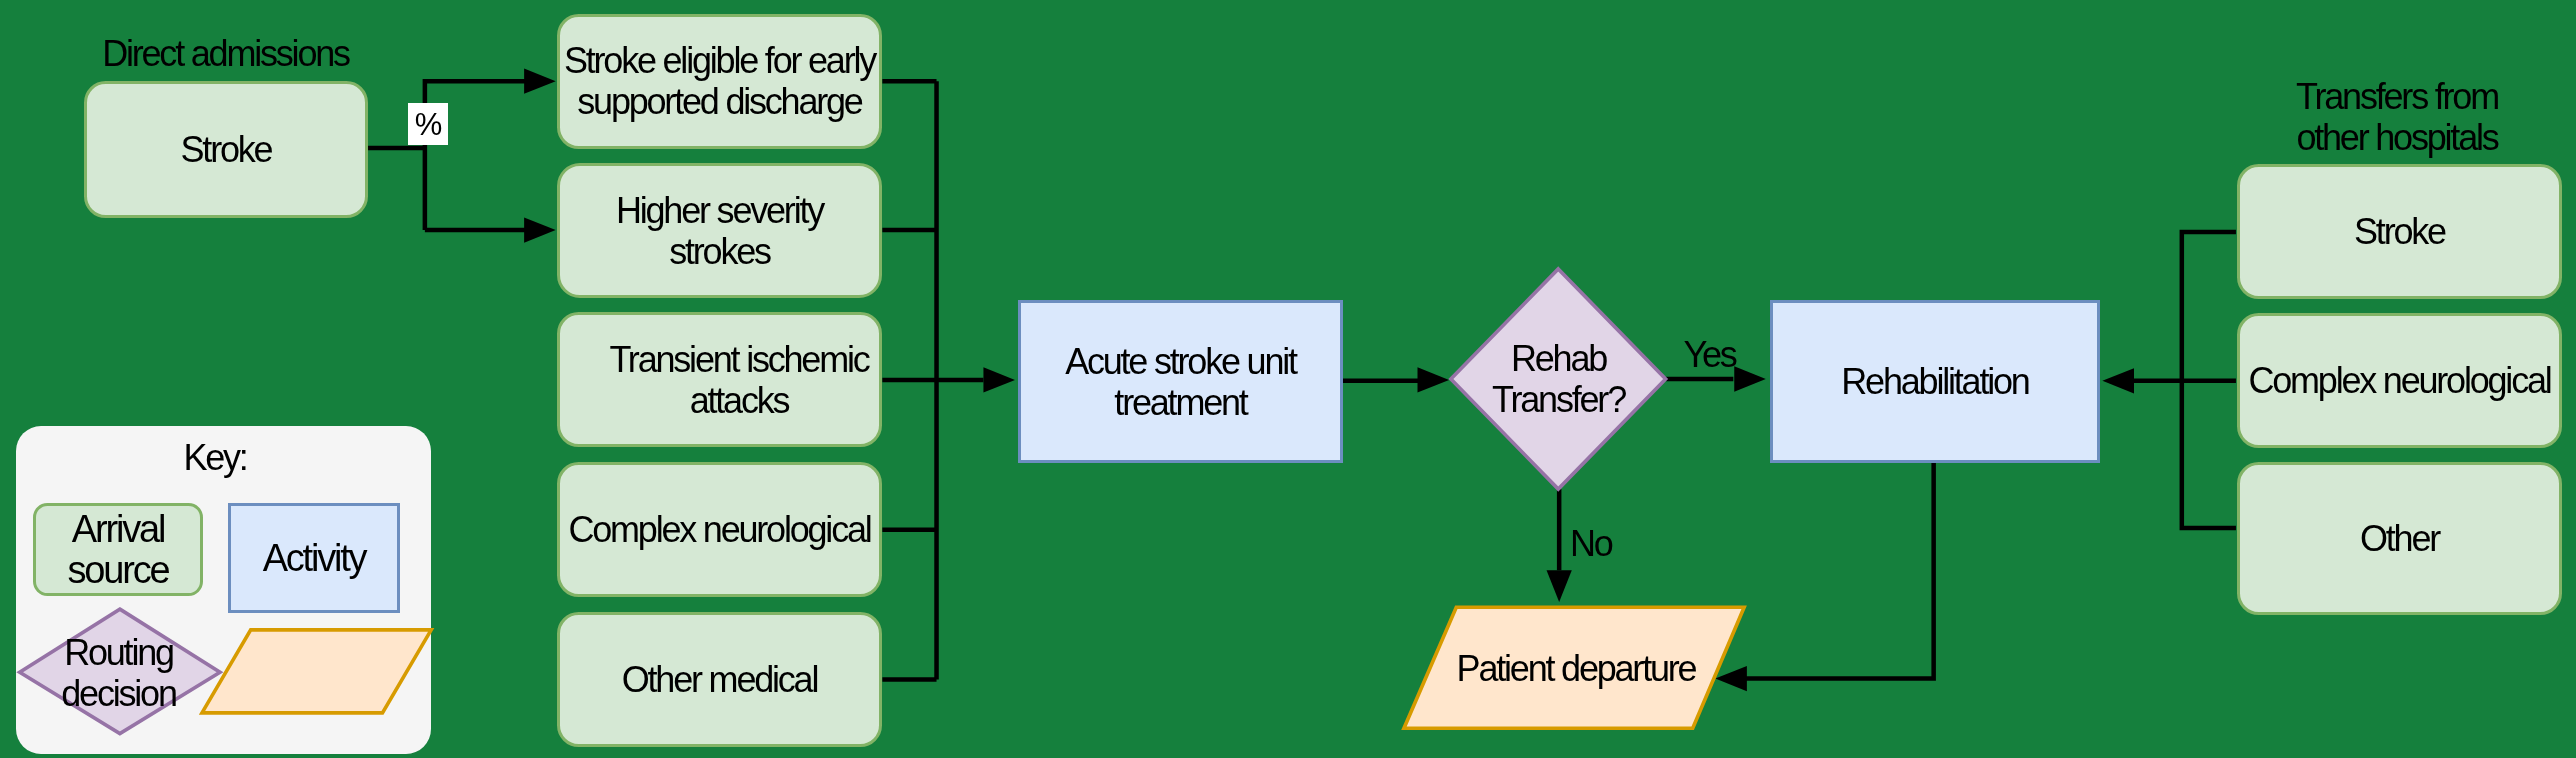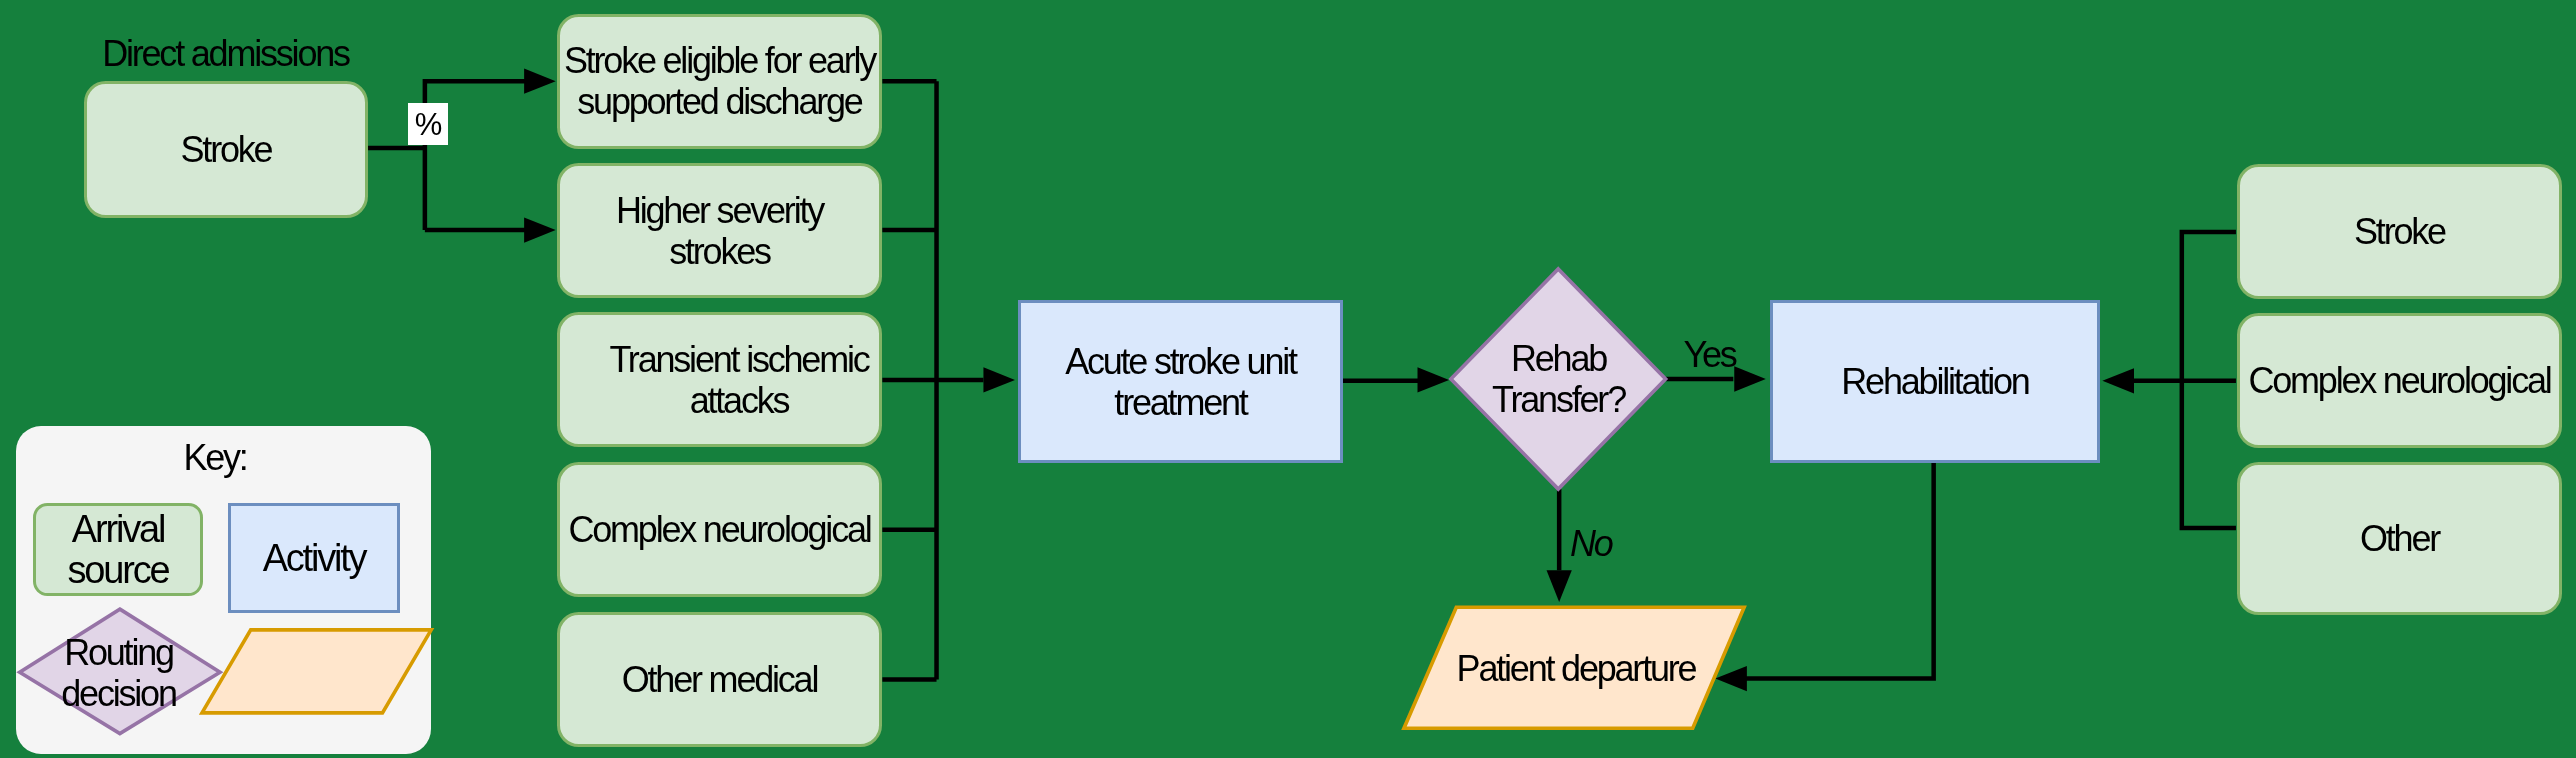--- a/index.html
+++ b/index.html
@@ -32,21 +32,21 @@
   .edge{fill:none;stroke:var(--edge);stroke-width:5;}
   .ah{fill:var(--edge);stroke:none;}
   .decision-shape{fill:var(--decision-fill);stroke:var(--decision-stroke);stroke-width:4;}
   .departure-shape{fill:var(--departure-fill);stroke:var(--departure-stroke);stroke-width:4;}
   .key-panel{
     position:absolute;left:16.3px;top:426px;width:415px;height:328px;
     background:var(--key-bg);border-radius:25px;z-index:0;
   }
   .key-swatch{font-size:38px;}
   .pct{background:#ffffff;font-size:31px;letter-spacing:-0.9px;padding:0 2.7px;}
-  .left-align{justify-content:flex-start;text-align:center;font-style:italic;}
+  .left-align{justify-content:flex-start;text-align:center;}
 </style>
 </head>
 <body>
 
 <div id="canvas">
 
   <div class="key-panel"></div>
 
   <svg id="edges" width="2576" height="758" viewBox="0 0 2853 840">
 
@@ -75,35 +75,36 @@
     <polygon class="decision-shape" points="1726,298 1845,420 1726,542 1607,420"></polygon>
 
     <polygon class="departure-shape" points="1613,673 1932,673 1875,807 1555,807"></polygon>
 
     <polygon class="decision-shape" points="132,675 243,745 132,813 21,745"></polygon>
     <polygon class="departure-shape" points="277,698 477,698 423,790 223,790"></polygon>
   </svg>
 
   <div class="lbl" style="left:81px;top:33px;width:289px;height:40px;">Direct admissions</div>
 
+  <div class="lbl" style="left:2257px;top:75px;width:280px;height:83px;">Transfers from other hospitals</div>
 
   <div class="lbl pct" style="left:408px;top:103px;width:40px;height:42px;">%</div>
 
   <div class="lbl" style="left:1669px;top:336px;width:81px;height:36px;">Yes</div>
 
   <div class="lbl left-align" style="left:1570px;top:525px;width:81px;height:36px;">No</div>
 
   <div class="node arrival" style="left:84px;top:81px;width:284px;height:137px;">
     <span>Stroke</span>
   </div>
 
   <div class="node arrival" style="left:557px;top:13.5px;width:325px;height:135px;">
     <span>Stroke eligible for early supported discharge</span>
   </div>
-  <div class="node arrival" style="left:557px;top:163px;width:325px;height:135px;">
+  <div class="node arrival" style="left:557px;top:163px;width:325px;height:135px;border-radius:23px;">
     <span>Higher severity strokes</span>
   </div>
   <div class="node arrival" style="left:557px;top:312px;width:325px;height:135px;padding-left:39px;">
     <span>Transient ischemic attacks</span>
   </div>
   <div class="node arrival" style="left:557px;top:462px;width:325px;height:135px;">
     <span>Complex neurological</span>
   </div>
   <div class="node arrival" style="left:557px;top:612px;width:325px;height:135px;">
     <span>Other medical</span>

